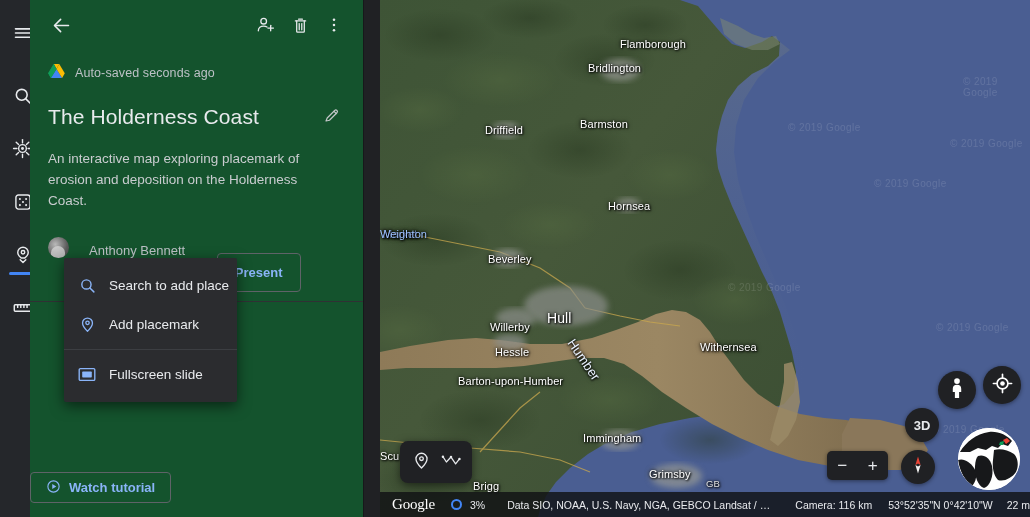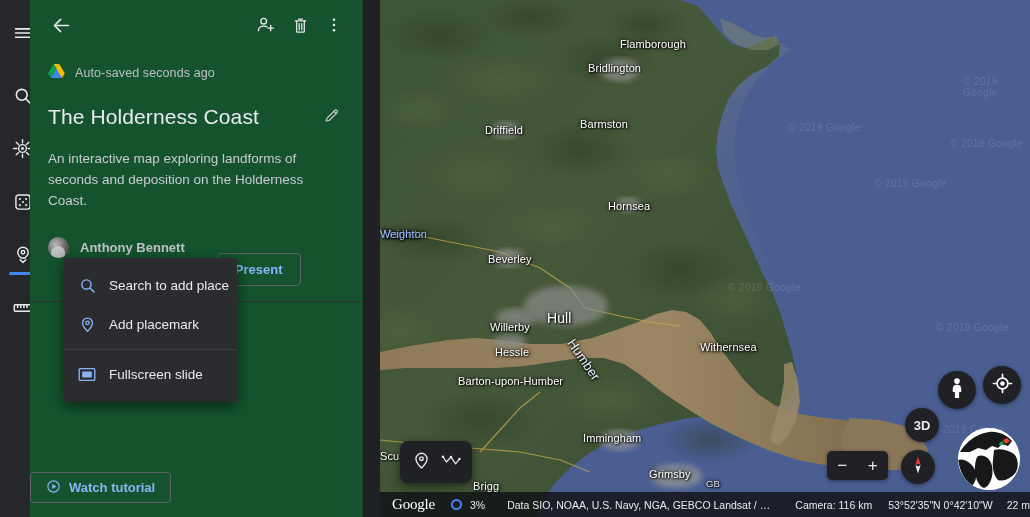--- a/index.html
+++ b/index.html
@@ -63,43 +63,42 @@
   }
   #map-title {
     font-size: 21px; color: #e8eaed; font-weight: 400; line-height: 26px;
     letter-spacing: .1px;
   }
   #desc {
     padding: 14px 26px 0 18px;
     font-size: 13.5px; color: #c9cccf; line-height: 21px;
   }
   #author-row {
-    display: flex; align-items: center; gap: 11px;
+    display: flex; align-items: flex-end; gap: 20px;
     padding: 26px 0 0 18px;
-    font-weight: bold;
   }
   #avatar {
     width: 21px; height: 21px; border-radius: 50%;
     background: radial-gradient(circle at 35% 35%, #b9b9b9, #5d5d5d 60%, #3c3c3c);
     position: relative; overflow: hidden; flex: none;
   }
   #avatar::after {
     content: ""; position: absolute; left: 3px; top: 9px;
     width: 14px; height: 13px; border-radius: 50% 50% 40% 40%;
     background: #d6d6d6; opacity: .75;
   }
   #author-name { font-size: 13px; color: #bdc1c6; }
 
   #actions-row {
     position: absolute; left: 18px; top: 253px;
     display: flex; gap: 10px;
   }
   .pill {
     border: 1px solid #5f6368; border-radius: 4px;
-    height: 33px; padding: 0 17px;
+    height: 39px; padding: 0 17px;
     display: flex; align-items: center; gap: 7px;
     color: #8ab4f8; font-size: 13px; font-weight: 700;
     cursor: pointer; background: transparent;
   }
 
   #panel-divider {
     position: absolute; left: 0; right: 0; top: 301px;
     height: 1px; background: #303134;
   }
 
@@ -374,21 +373,21 @@
       <div class="tb-btn" style="margin-top:-4px">
         <span>
           <svg width="18" height="18" viewBox="0 0 24 24" fill="none" stroke="#c4c7c9" stroke-width="1.6" stroke-linecap="round" stroke-linejoin="round">
             <path d="M4 20l4.6-1 10-10a2.1 2.1 0 0 0-3-3l-10 10z"></path>
             <path d="M14.7 7.1l2.9 2.9"></path>
           </svg>
         </span>
       </div>
     </div>
 
-    <div id="desc">An interactive map exploring landforms of seconds and deposition on the Holderness Coast.</div>
+    <div id="desc">An interactive map exploring placemark of erosion and deposition on the Holderness Coast.</div>
 
     <div id="author-row">
       <div id="avatar"></div>
       <div id="author-name">Anthony Bennett</div>
     </div>
 
     <div id="actions-row">
       <div class="pill" style="visibility:hidden">
         <span>Search to add place</span>
       </div>

